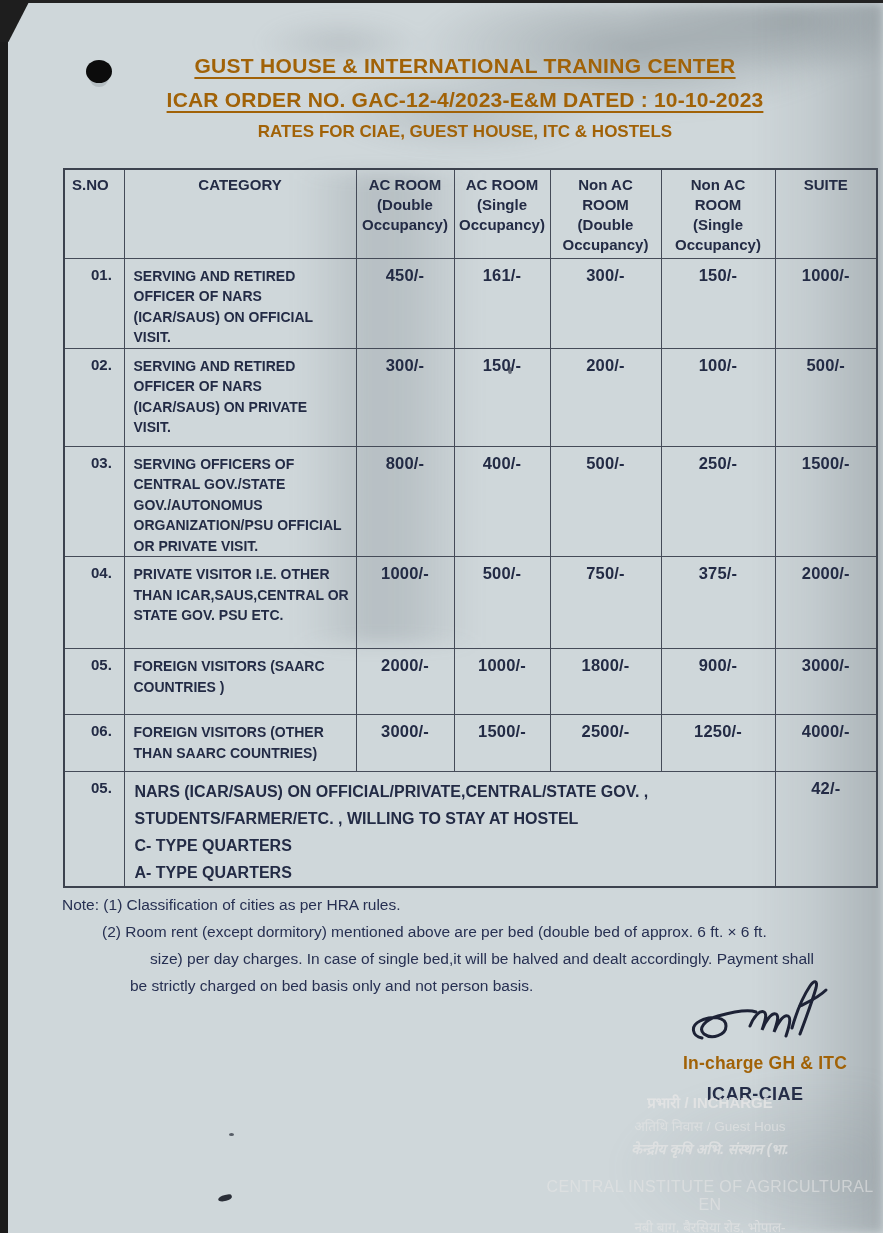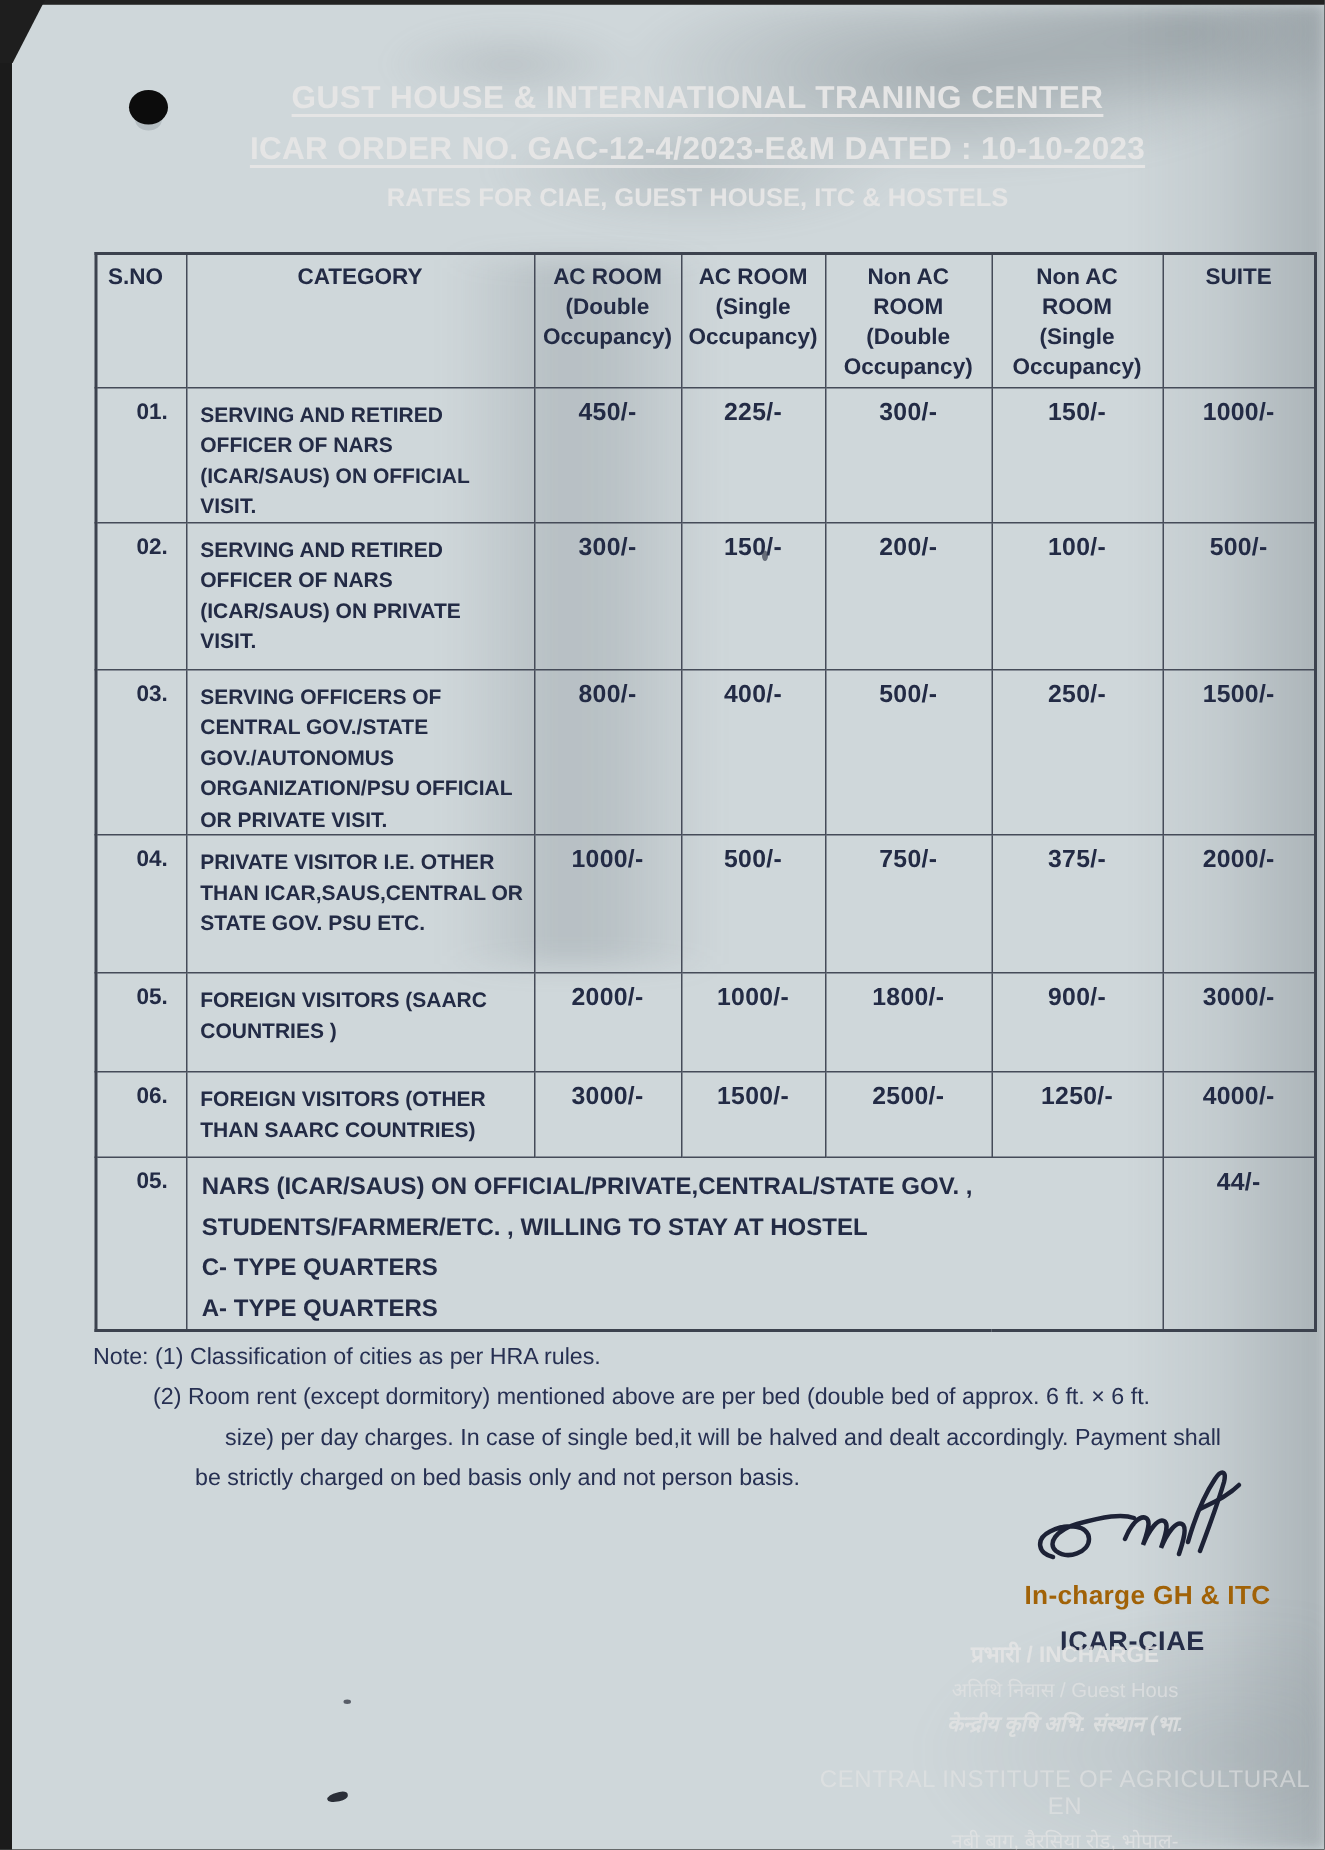--- a/index.html
+++ b/index.html
@@ -41,21 +41,21 @@
 
   .edge-left { position: absolute; left: 0; top: 0; width: 8px; height: 1233px; background: #1b1b1b; }
   .edge-top { position: absolute; left: 0; top: 0; width: 883px; height: 3px; background: #222; }
   .corner-tl { position: absolute; left: 0; top: 0; width: 30px; height: 42px;
     background: #1e1e1e; clip-path: polygon(0 0, 100% 0, 28% 100%, 0 100%); }
 
   .punch-hole { position: absolute; left: 86px; top: 60px; width: 26px; height: 23px;
     background: #0c0c0c; border-radius: 50%; box-shadow: 0 8px 0 -4px rgba(160,170,175,0.55); }
 
   
-  .titles { position: absolute; left: 70px; top: 54px; width: 790px; text-align: center; color: #e5e5e5; }
+  .titles { position: absolute; left: 70px; top: 54px; width: 790px; text-align: center; color: #a16207; }
   .t1 { font-size: 21px; font-weight: bold; letter-spacing: 0.3px;
         text-decoration: underline; text-decoration-thickness: 2px; text-underline-offset: 4px; }
   .t2 { font-size: 21px; font-weight: bold; margin-top: 10px; letter-spacing: 0.2px;
         text-decoration: underline; text-decoration-thickness: 2px; text-underline-offset: 4px; }
   .t3 { font-size: 17px; font-weight: bold; margin-top: 10px; }
 
   
   table.rates { position: absolute; left: 63px; top: 168px; width: 813px;
     border-collapse: collapse; table-layout: fixed; color: #232b45; }
   table.rates th, table.rates td {
@@ -160,21 +160,21 @@
       </tr>
     </thead>
     <tbody>
       <tr class="hr1">
         <td class="c-sno">01.</td>
         <td class="c-cat">SERVING AND RETIRED
 OFFICER OF NARS
 (ICAR/SAUS) ON OFFICIAL
 VISIT.</td>
         <td class="c-val">450/-</td>
-        <td class="c-val">225/-</td>
+        <td class="c-val">161/-</td>
         <td class="c-val">300/-</td>
         <td class="c-val">150/-</td>
         <td class="c-val">1000/-</td>
       </tr>
       <tr class="hr2">
         <td class="c-sno">02.</td>
         <td class="c-cat">SERVING AND RETIRED
 OFFICER OF NARS
 (ICAR/SAUS) ON PRIVATE
 VISIT.</td>
@@ -227,21 +227,21 @@
         <td class="c-val">2500/-</td>
         <td class="c-val">1250/-</td>
         <td class="c-val">4000/-</td>
       </tr>
       <tr class="hr7">
         <td class="c-sno">05.</td>
         <td class="c-hostel" colspan="5">NARS (ICAR/SAUS) ON OFFICIAL/PRIVATE,CENTRAL/STATE GOV. ,
 STUDENTS/FARMER/ETC. , WILLING TO STAY AT HOSTEL
 C- TYPE QUARTERS
 A- TYPE QUARTERS</td>
-        <td class="c-val">44/-</td>
+        <td class="c-val">42/-</td>
       </tr>
     </tbody>
   </table>
 
   <div class="notes">
     <div class="n1">Note: (1) Classification of cities as per HRA rules.</div>
     <div class="n2">(2) Room rent (except dormitory) mentioned above are per bed (double bed of approx. 6 ft. × 6 ft.</div>
     <div class="n3">size) per day charges. In case of single bed,it will be halved and dealt accordingly. Payment shall</div>
     <div class="n4">be strictly charged on bed basis only and not person basis.</div>
   </div>

